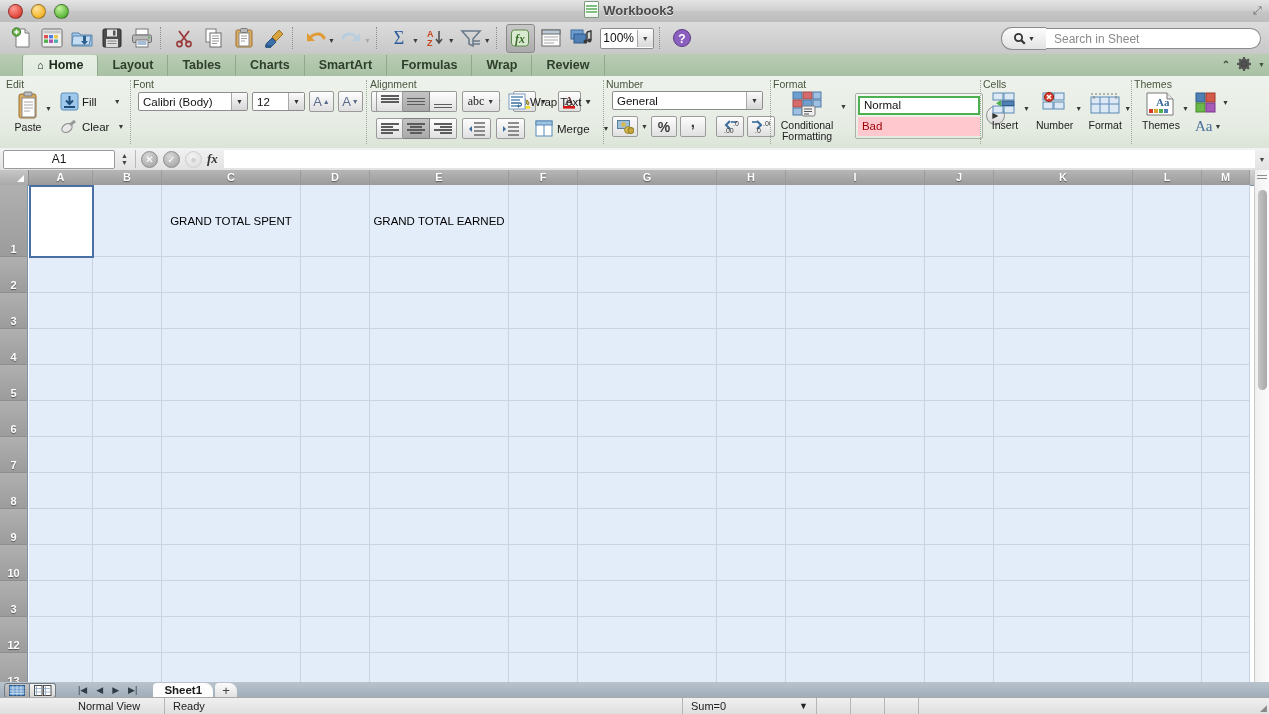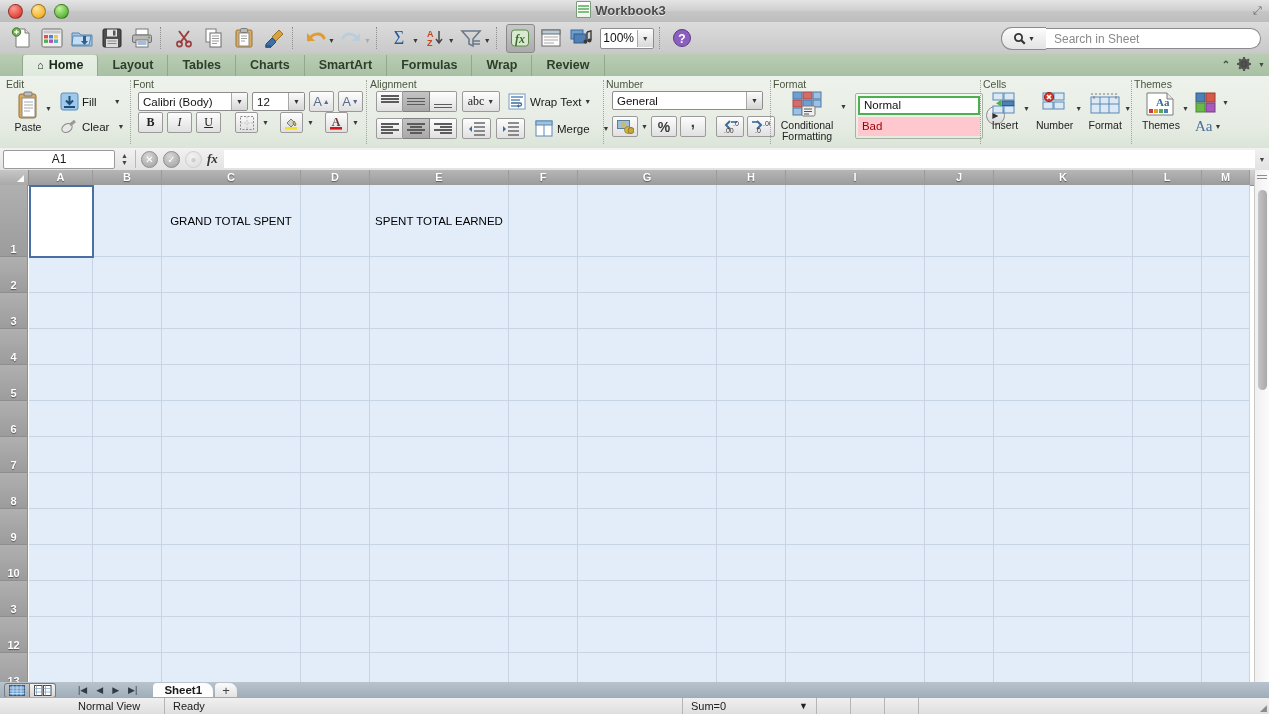--- a/index.html
+++ b/index.html
@@ -17,21 +17,21 @@
     position:absolute;left:0;top:0;width:1269px;height:22px;
     background:linear-gradient(to bottom,#e4e4e4 0%,#cfcfcf 48%,#c6c6c6 52%,#bdbdbd 100%);
     border-bottom:1px solid #9a9a9a;
   }
   .traffic{position:absolute;left:8px;top:4px;display:flex;gap:8px;}
   .tl{width:13px;height:13px;border-radius:50%;border:1px solid rgba(0,0,0,.35);}
   .tl.red{background:radial-gradient(circle at 35% 28%,#ff9a92,#e0453a 70%,#b32c23);}
   .tl.yellow{background:radial-gradient(circle at 35% 28%,#ffe29a,#f3b62c 70%,#c08a15);}
   .tl.green{background:radial-gradient(circle at 35% 28%,#c3f39a,#5db83c 70%,#3d8a24);}
   .title-text{
-    position:absolute;left:0;top:0;width:1242px;height:22px;line-height:22px;
+    position:absolute;left:8px;top:0;width:1242px;height:22px;line-height:22px;
     text-align:center;font-size:13px;font-weight:bold;color:#4a4a4a;
     text-shadow:0 1px 0 rgba(255,255,255,.75);
   }
   .title-icon{
     display:inline-block;width:13px;height:15px;vertical-align:-3px;margin-right:4px;
     background:linear-gradient(to bottom,#ffffff,#eef3ee);
     border:1px solid #7c9a7c;border-radius:1px;position:relative;
   }
   .title-icon:after{content:"";position:absolute;left:1px;top:3px;right:1px;height:9px;
     background:repeating-linear-gradient(to bottom,#7fbf7f 0 2px,#ffffff 2px 3px);}
@@ -506,21 +506,21 @@
             <span class="sm-lbl">Clear</span>
             <span class="mini-caret" style="margin-left:5px;">▼</span>
           </div>
         </div>
       </div>
     </div>
     <div class="grp-div" style="left:130px;"></div>
 
     <div class="grp" style="left:133px;width:232px;">
       <div class="grp-title">Font</div>
-      <div class="grp-body" style="left:5px;flex-direction:column;gap:0;">
+      <div class="grp-body" style="left:5px;gap:8px;">
         <div style="display:flex;align-items:center;gap:4px;">
           <div class="fld" style="width:110px;">
             <span class="txt">Calibri (Body)</span>
             <span class="dd">▼</span>
           </div>
           <div class="fld" style="width:53px;">
             <span class="txt">12</span>
             <span class="dd">▼</span>
           </div>
           <div class="gbtn" style="width:25px;">
@@ -871,21 +871,21 @@
       <div class="rh" style="height:36px">13</div>
     </div>
 
     <div class="cells">
 
       <div class="grow">
         <div class="cell active" style="width:64px;height:72px"></div>
         <div class="cell" style="width:69px;height:72px"></div>
         <div class="cell" style="width:139px;height:72px">GRAND TOTAL SPENT</div>
         <div class="cell" style="width:69px;height:72px"></div>
-        <div class="cell" style="width:139px;height:72px">SPENT TOTAL EARNED</div>
+        <div class="cell" style="width:139px;height:72px">GRAND TOTAL EARNED</div>
         <div class="cell" style="width:69px;height:72px"></div>
         <div class="cell" style="width:139px;height:72px"></div>
         <div class="cell" style="width:69px;height:72px"></div>
         <div class="cell" style="width:139px;height:72px"></div>
         <div class="cell" style="width:69px;height:72px"></div>
         <div class="cell" style="width:139px;height:72px"></div>
         <div class="cell" style="width:69px;height:72px"></div>
         <div class="cell" style="width:48px;height:72px"></div>
       </div>
 

